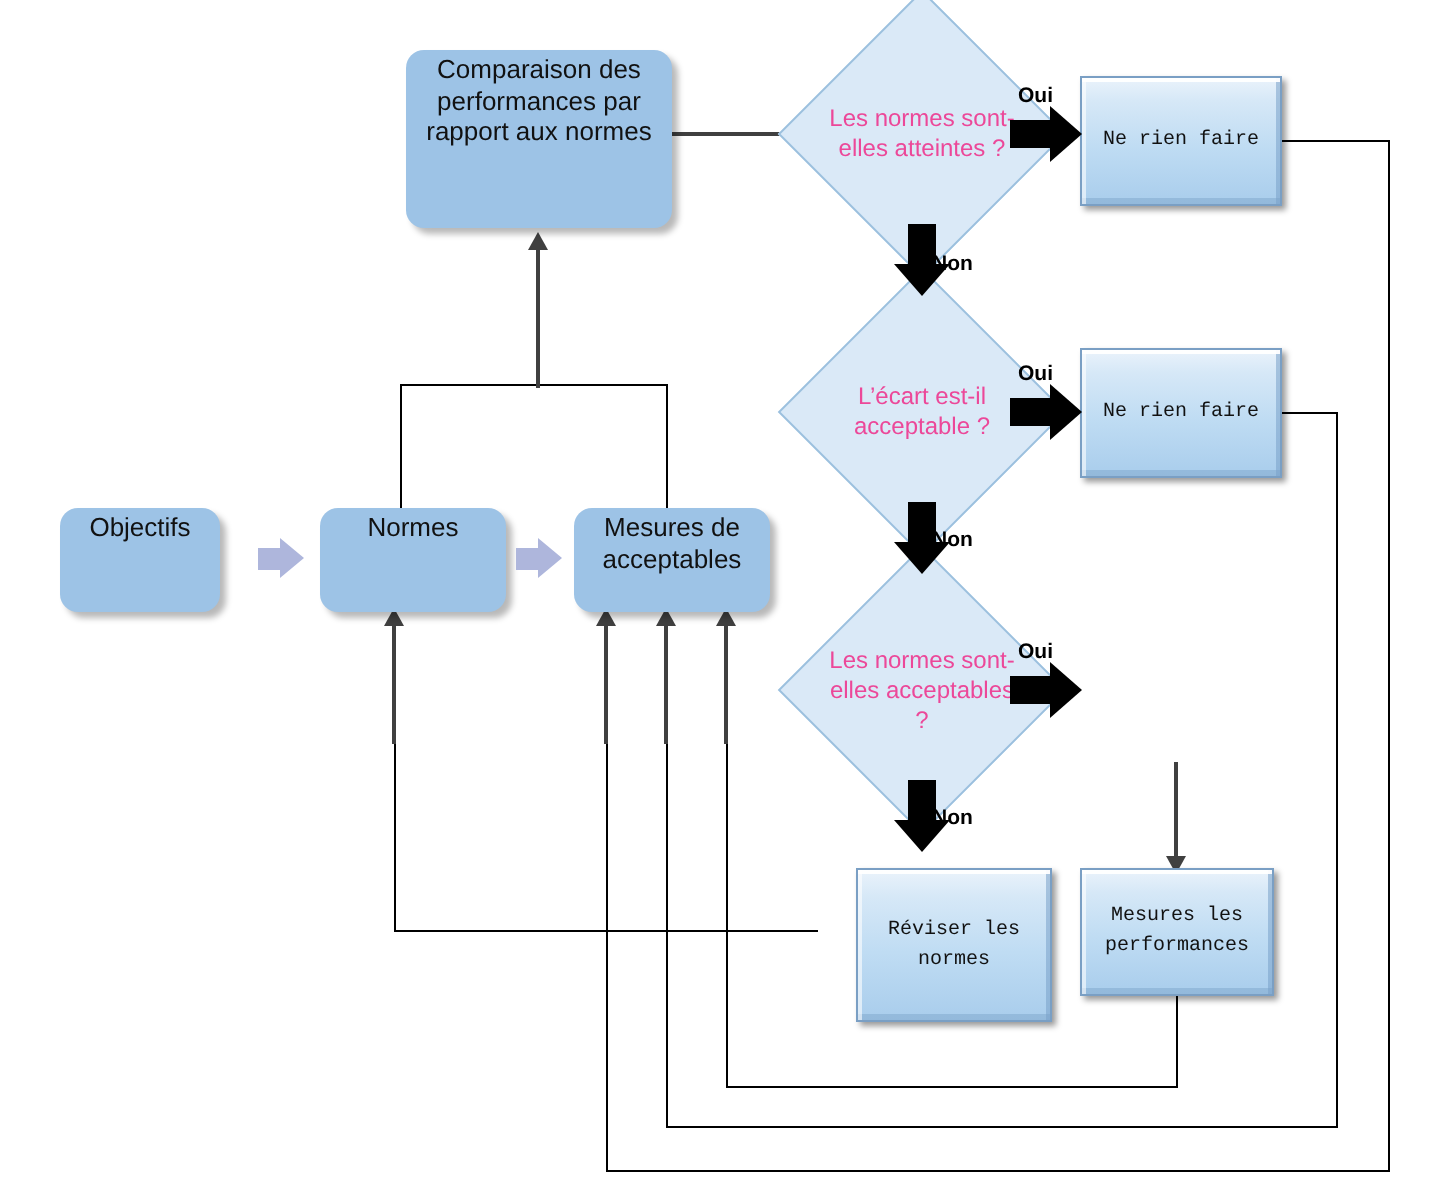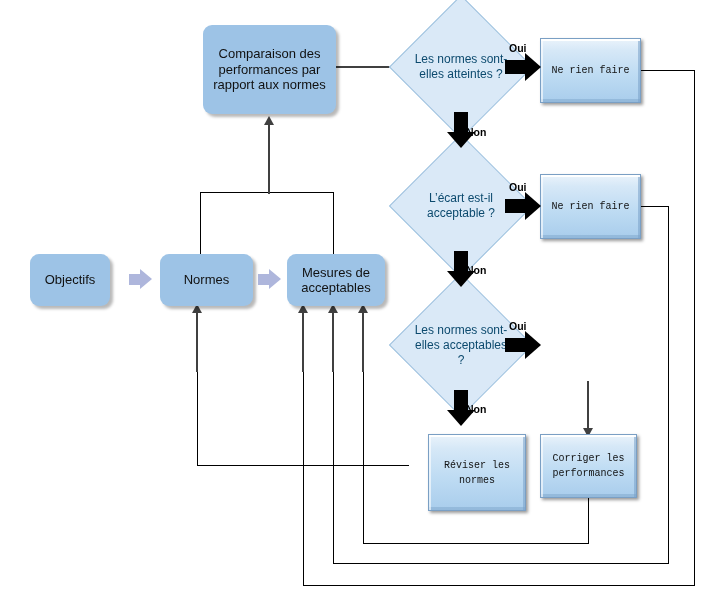--- a/index.html
+++ b/index.html
@@ -5,21 +5,21 @@
   html,body{margin:0;padding:0;background:#ffffff;}
   body{width:724px;height:594px;font-family:"Liberation Sans",sans-serif;overflow:hidden;}
   #canvas{position:relative;width:724px;height:594px;background:#fff;}
 
   
   .rbox{
     position:absolute;
     background:#9DC3E6;
     border-radius:9px;
     box-shadow:3px 3px 3px rgba(0,0,0,.28);
-    display:flex;align-items:center;justify-content:center;
+    display:flex;align-items:flex-start;justify-content:center;
     text-align:center;
     color:#111;
     font-size:13px;
     line-height:15.5px;
     padding:2px 4px;
     box-sizing:border-box;
     z-index:6;
   }
 
   
@@ -51,21 +51,21 @@
   .diamond .shape{
     position:absolute;inset:0;
     background:#DAE9F7;
     border:1px solid #9cc0de;
     transform:rotate(45deg);
   }
   .diamond .txt{
     position:absolute;inset:0;
     display:flex;align-items:center;justify-content:center;
     text-align:center;
-    font-size:12px;line-height:15px;color:#0c4a6e;
+    font-size:12px;line-height:15px;color:#ec4899;
     z-index:2;
   }
 
   
   .ln{position:absolute;background:#000;z-index:2;}
   .lnh{height:1px;}
   .lnv{width:1px;}
 
   
   .gl{position:absolute;background:#404040;z-index:3;}
@@ -247,16 +247,16 @@
       <div class="head"></div>
   </div>
   <div class="elabel" style="left:466px;top:403px;">Non</div>
 
 
   <div class="bbox" style="left:428px;top:434px;width:98px;height:77px;">
     <span>Réviser les normes</span>
   </div>
 
   <div class="bbox" style="left:540px;top:434px;width:97px;height:64px;">
-    <span>Corriger les performances</span>
+    <span>Mesures les performances</span>
   </div>
 
 </div>
 
 </body></html>

